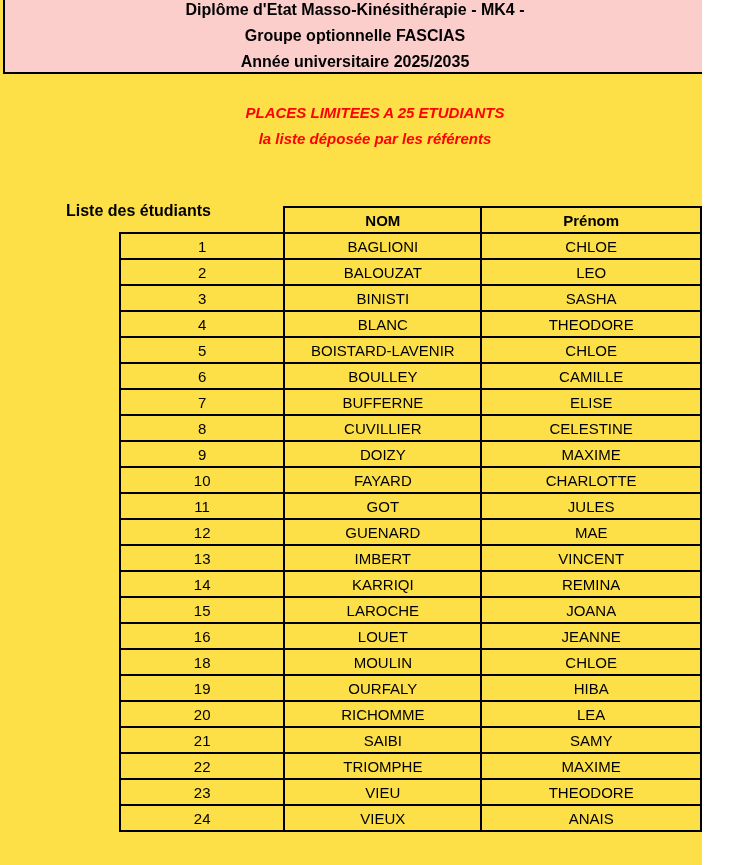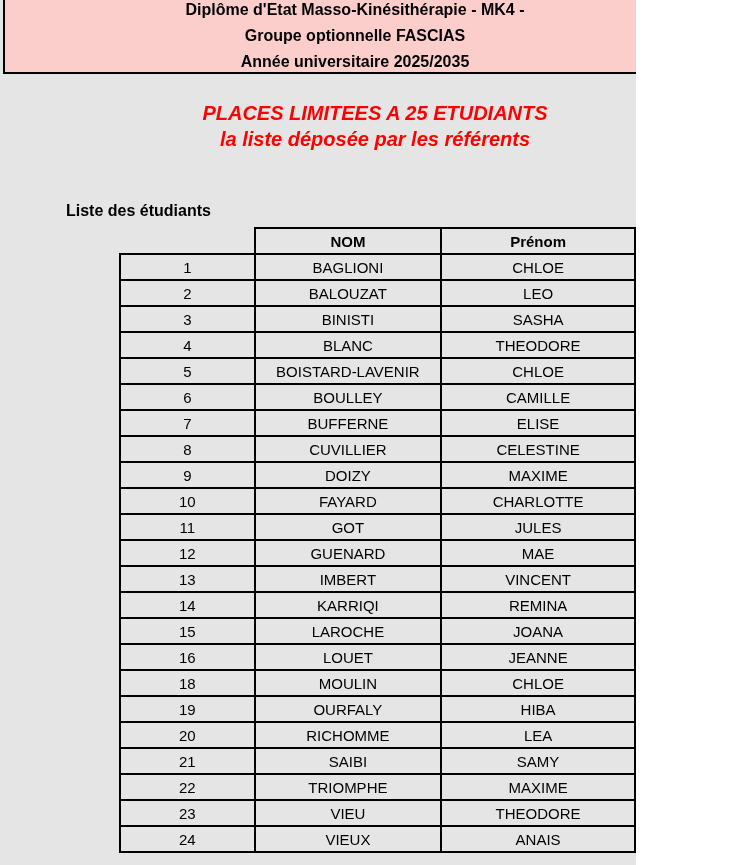--- a/index.html
+++ b/index.html
@@ -3,23 +3,23 @@
 <meta charset="utf-8">
 <style>
   html, body {
     margin: 0;
     padding: 0;
     background: #ffffff;
     font-family: "Liberation Sans", sans-serif;
   }
   .page {
     position: relative;
-    width: 636px;
+    width: 702px;
     height: 865px;
-    background: #e5e5e5;
+    background: #fde047;
     overflow: hidden;
   }
   
   .title-banner {
     position: absolute;
     left: 3px;
     top: -6px;
     width: 704px;
     height: 80px;
     box-sizing: border-box;
@@ -37,38 +37,38 @@
   
   .warning {
     position: absolute;
     top: 100px;
     left: 0;
     width: 750px;
     text-align: center;
     color: var(--warning, #ff0000);
     font-weight: bold;
     font-style: italic;
-    font-size: 20px;
+    font-size: 15px;
     line-height: 26px;
   }
   
   .list-title {
     position: absolute;
     left: 66px;
     top: 186px;
     font-size: 16px;
     font-weight: bold;
     color: #000;
     margin-top: 16px;
   }
   
   table.students {
     position: absolute;
     left: 119px;
-    top: 227px;
+    top: 206px;
     border-collapse: collapse;
     table-layout: fixed;
     border-radius: 8px;
   }
   table.students th,
   table.students td {
     border: 2px solid #000;
     height: 26px;
     box-sizing: border-box;
     padding: 0;

